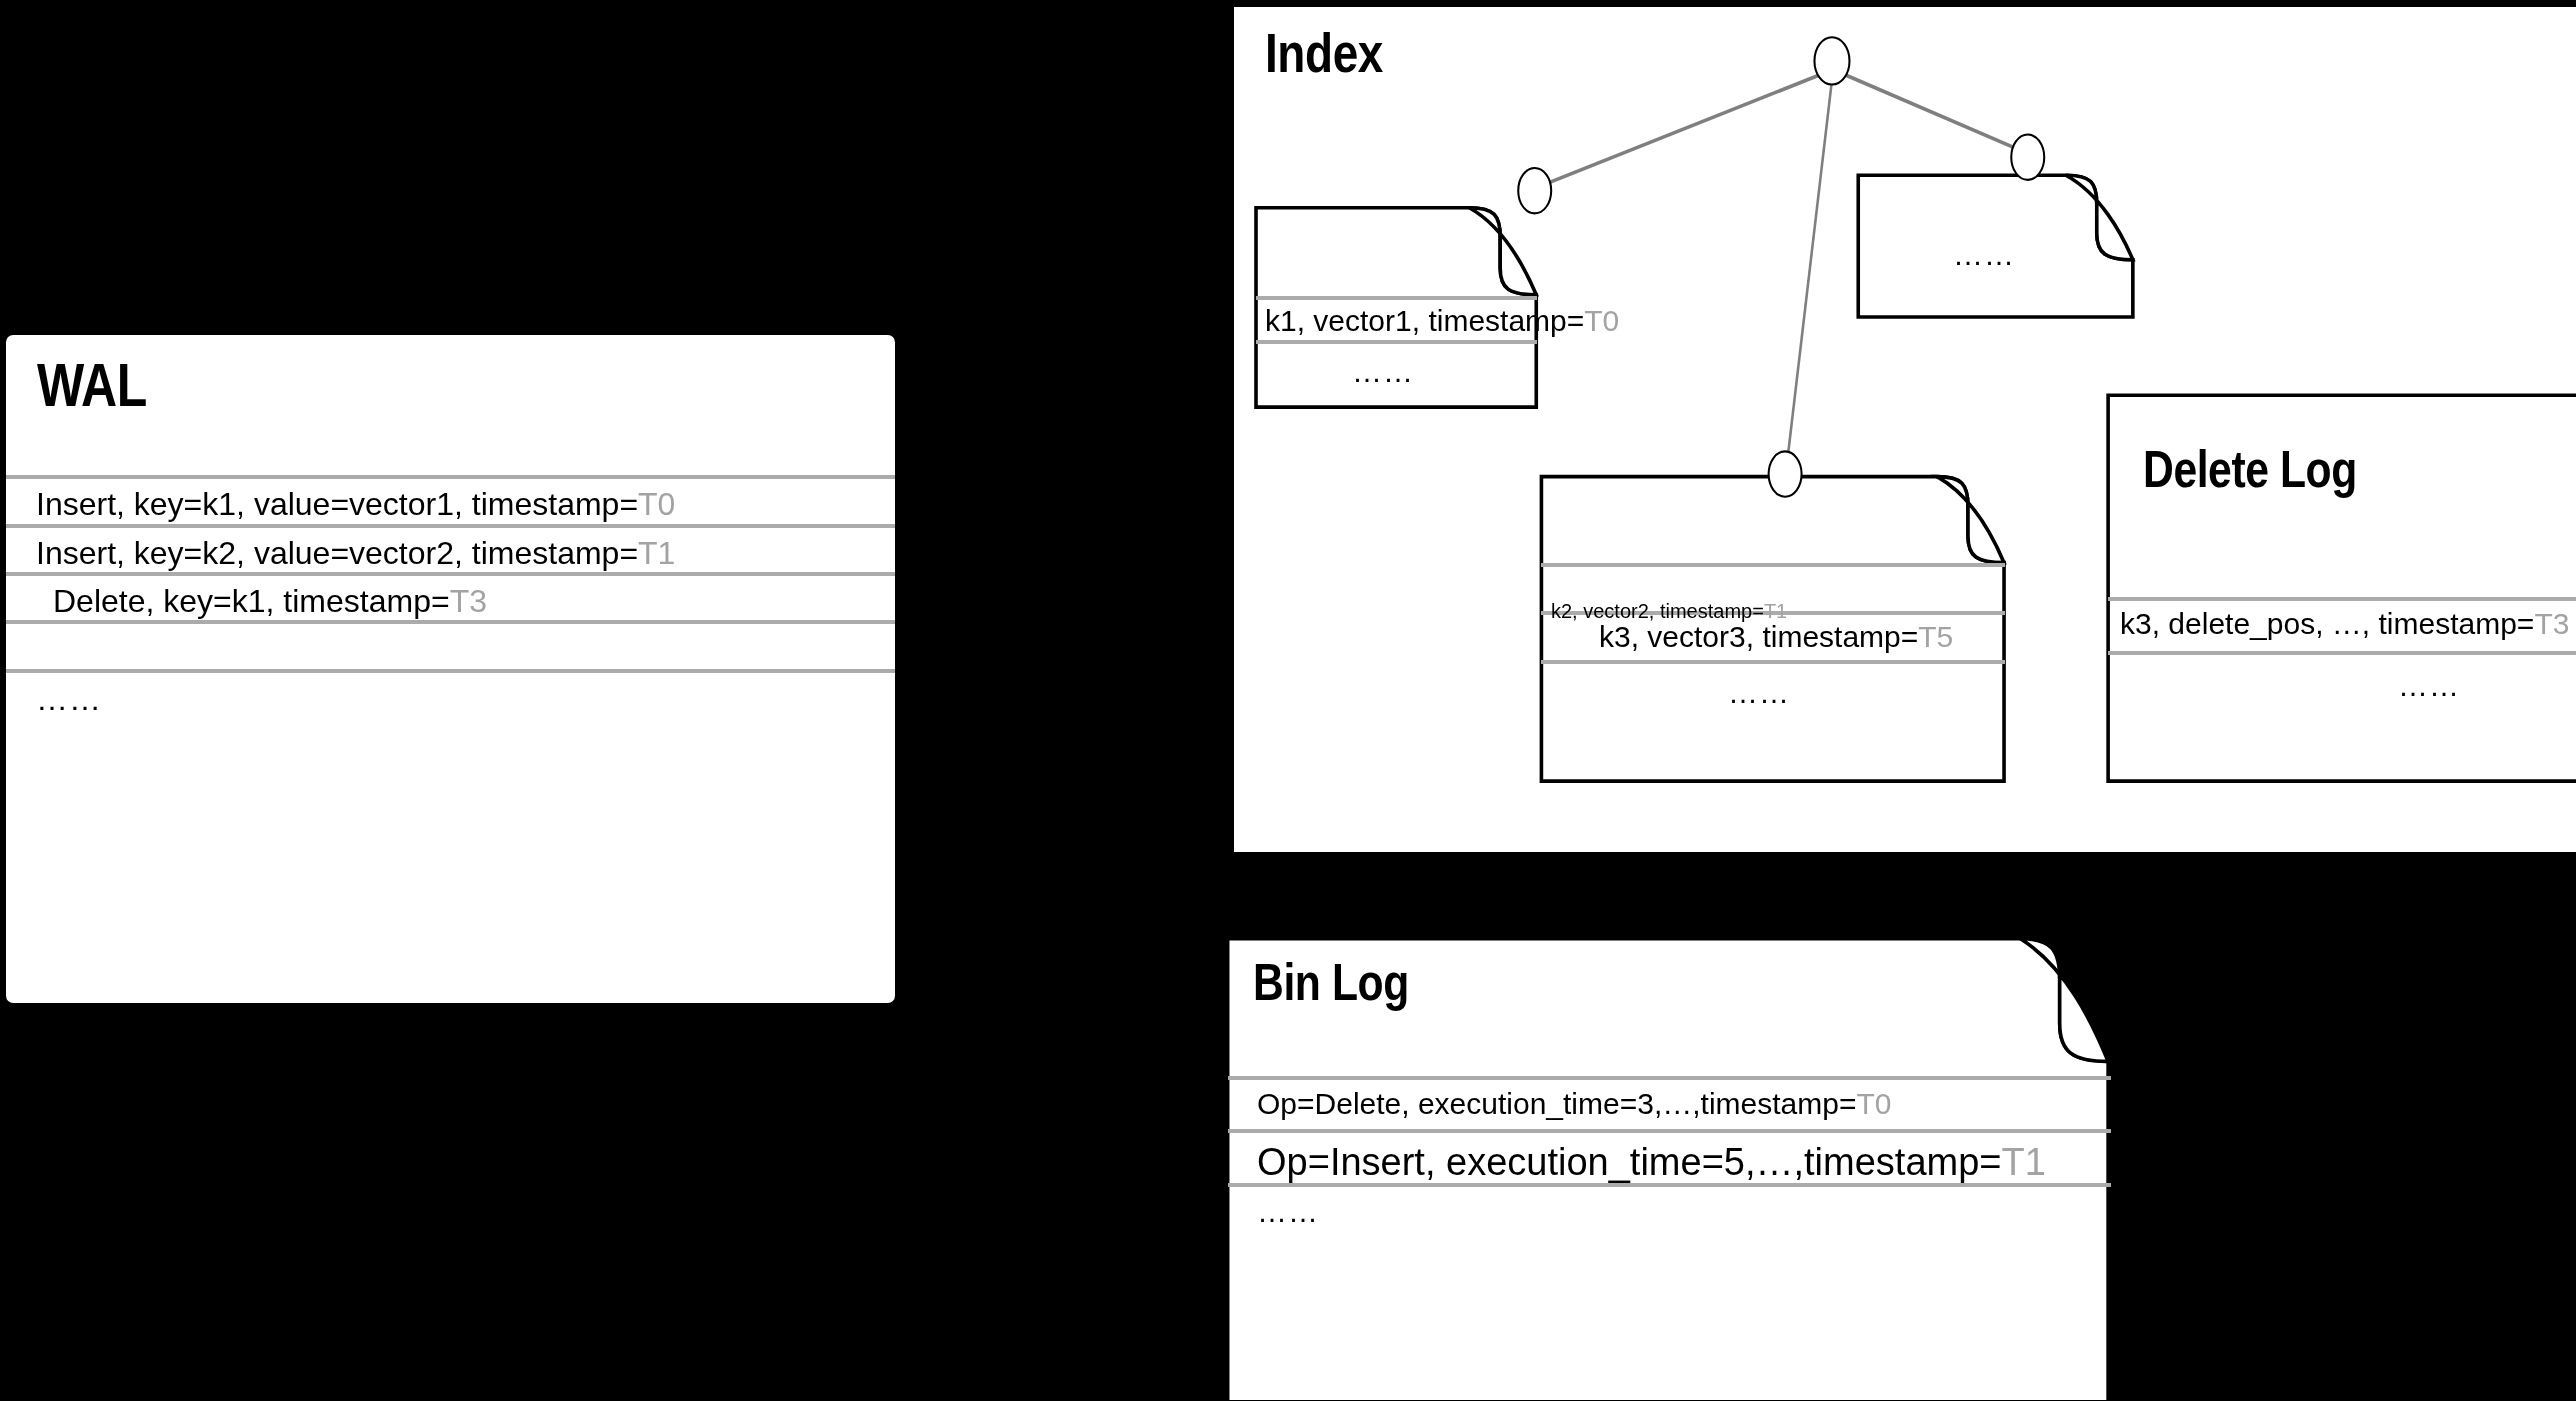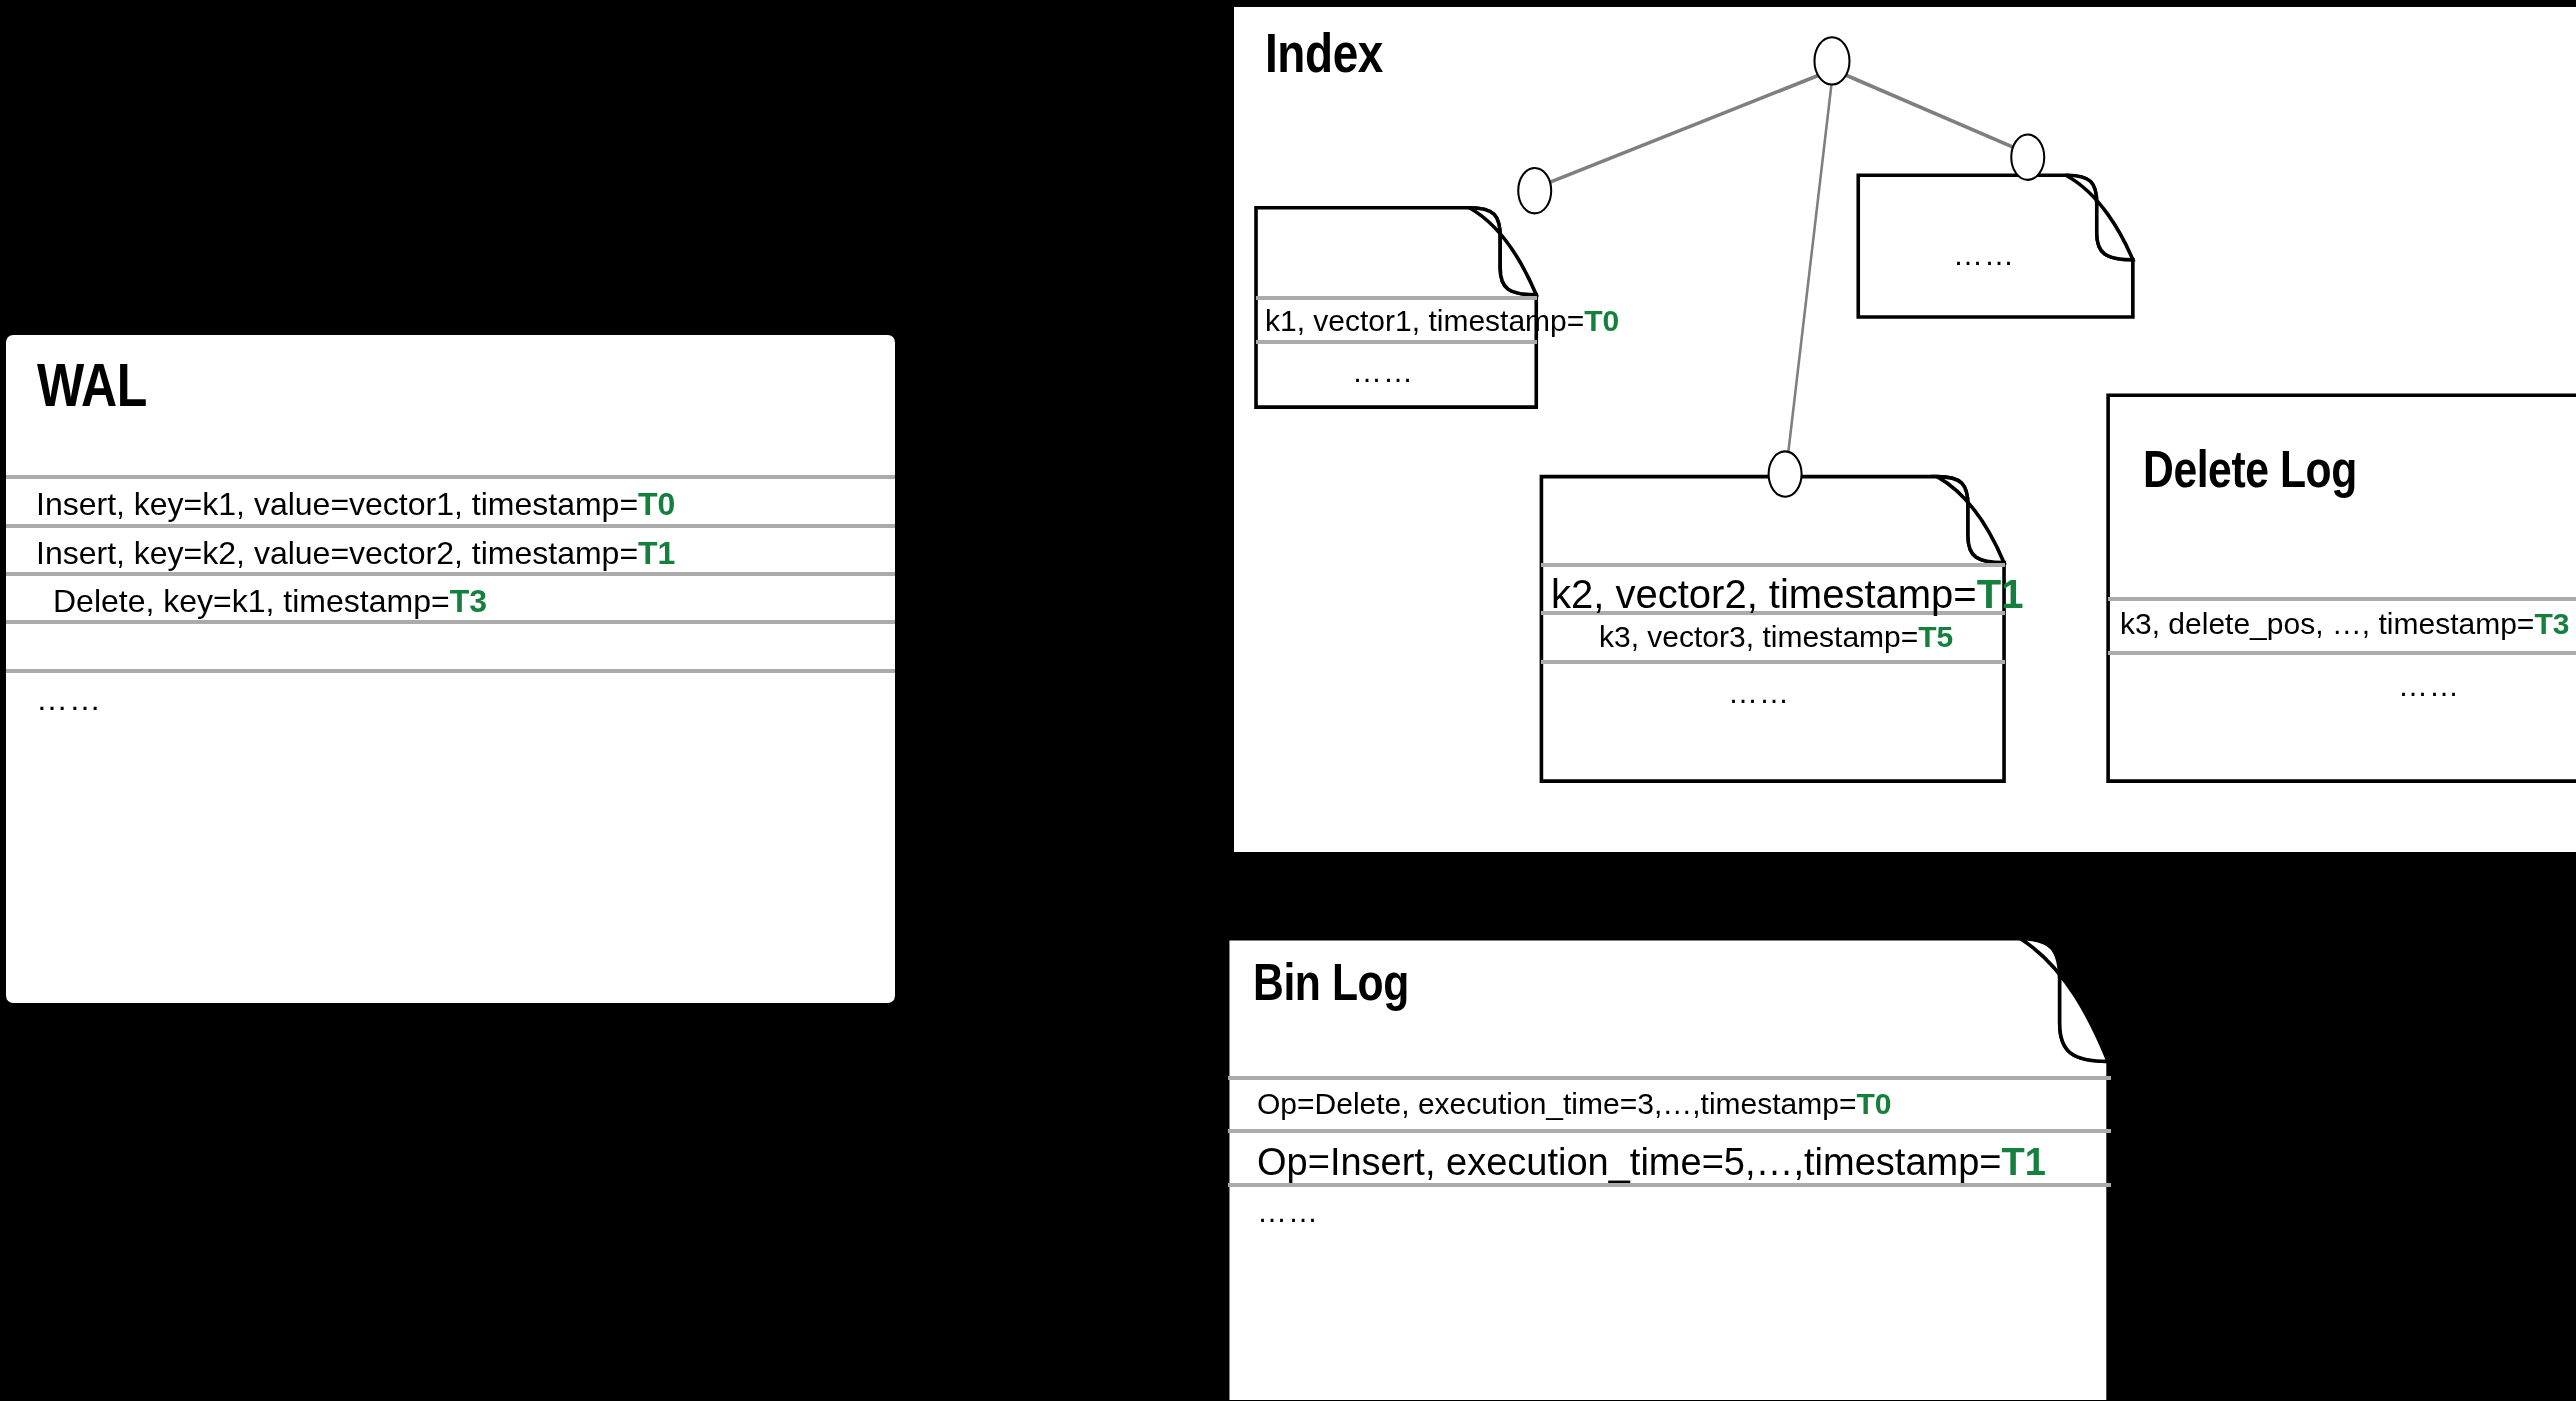--- a/index.html
+++ b/index.html
@@ -42,21 +42,21 @@
     height:3.6px;
   }
 
   
   .row-text{
     position:absolute;
     color:#000;
     white-space:nowrap;
     font-weight:400;
   }
-  .ts{ color:#15803d; font-weight:bold; }
+  .ts{ color:#a3a3a3; font-weight:normal; }
   .dots{
     position:absolute;
     color:#000;
     white-space:nowrap;
     letter-spacing:1px;
   }
 
   
   svg.layer{
     position:absolute;
@@ -162,21 +162,21 @@
   <div class="row-text" style="left:1265px; top:304px; font-size:30px;">
     <span>k1, vector1, timestamp=</span><span class="ts">T0</span>
   </div>
   <div class="dots" style="left:1352px; top:355px; font-size:30px;">……</div>
 
   <div class="dots" style="left:1953px; top:238px; font-size:30px;">……</div>
 
   <div class="rule" style="left:1541px; top:563px; width:464px;"></div>
   <div class="rule" style="left:1541px; top:611px; width:464px;"></div>
   <div class="rule" style="left:1541px; top:660px; width:464px;"></div>
-  <div class="row-text" style="left:1551px; top:572px; font-size:40px;">
+  <div class="row-text" style="left:1551px; top:600px; font-size:20px;">
     <span>k2, vector2, timestamp=</span><span class="ts">T1</span>
   </div>
   <div class="row-text" style="left:1551px; top:620px; font-size:30px;margin-left:48px;">
     <span>k3, vector3, timestamp=</span><span class="ts">T5</span>
   </div>
   <div class="dots" style="left:1728px; top:676px; font-size:30px;">……</div>
 
   <div class="panel-title" style="left:2143px; top:443px; font-size:52px; line-height:52px;">Delete Log</div>
   <div class="rule" style="left:2108px; top:597px; width:666px;"></div>
   <div class="rule" style="left:2108px; top:651px; width:666px;"></div>

